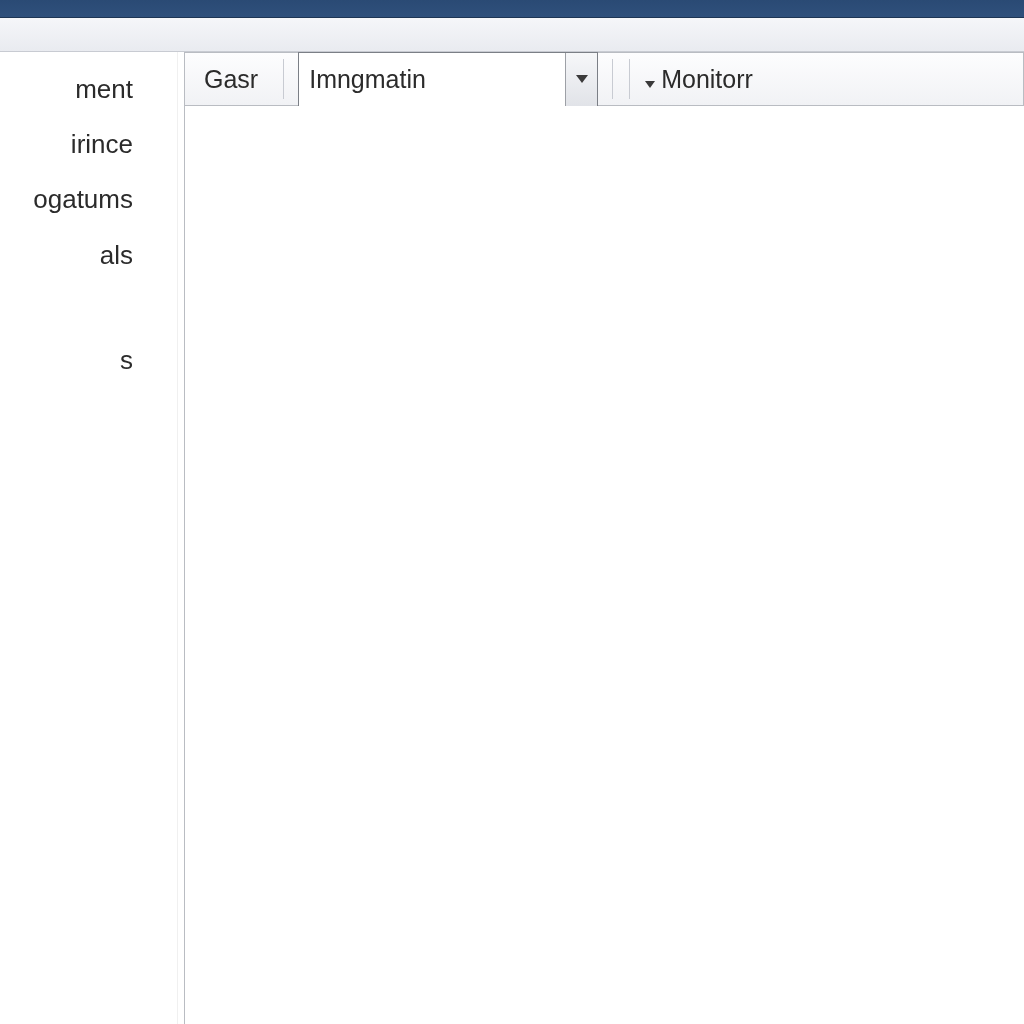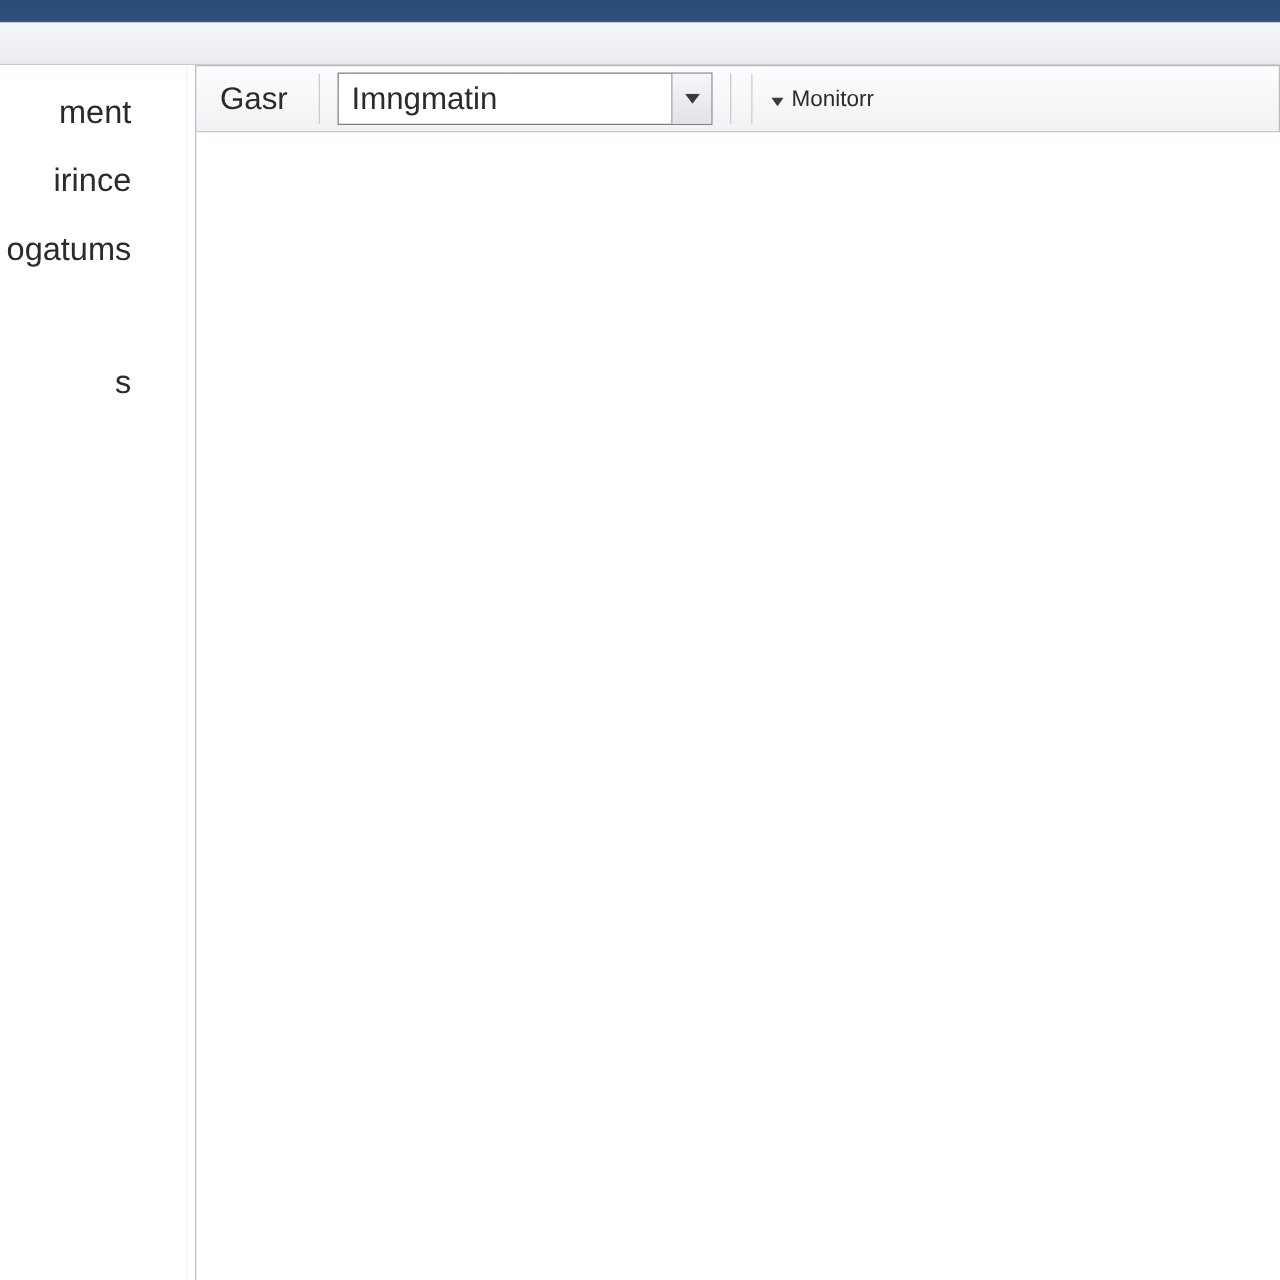--- a/index.html
+++ b/index.html
@@ -38,20 +38,21 @@
     bottom: 0;
     display: flex;
   }
 
   .sidebar {
     width: 150px;
     flex: 0 0 150px;
     background: #ffffff;
     padding-top: 10px;
     border-right: 1px solid #f0f0f0;
+    margin-left: 28px;
   }
   .sidebar-item {
     font-size: 26px;
     color: #2b2b2b;
     padding: 12px 0 12px 0;
     line-height: 1.2;
     text-align: right;
     padding-right: 44px;
     white-space: nowrap;
     cursor: pointer;
@@ -96,21 +97,21 @@
 
   .tb-sep {
     width: 1px;
     height: 40px;
     background: #c8cbd2;
     margin: 0 6px;
   }
 
   .combo {
     position: relative;
-    height: 42px;
+    height: 55px;
     width: 300px;
     border: 1px solid #7b7f86;
     background: #ffffff;
     display: flex;
     align-items: center;
     margin: 0 4px;
   }
   .combo-text {
     flex: 1 1 auto;
     padding: 0 10px;
@@ -129,21 +130,21 @@
     justify-content: center;
     cursor: pointer;
   }
   .combo-btn svg { display: block; }
 
   .tb-dd {
     display: flex;
     align-items: center;
     height: 44px;
     padding: 0 10px 0 4px;
-    font-size: 18px;
+    font-size: 25px;
     color: #2b2b2b;
     cursor: pointer;
     border: 1px solid transparent;
     border-radius: 3px;
     justify-content: center;
   }
   .tb-dd .arrow {
     margin-right: 6px;
   }
 
@@ -163,20 +164,21 @@
 
 <div class="titlebar"></div>
 <div class="ribbon"></div>
 
 <div class="body-area">
 
   <div class="sidebar">
     <div class="sidebar-item">ment</div>
     <div class="sidebar-item">irince</div>
     <div class="sidebar-item">ogatums</div>
+    <div class="sidebar-item">als</div>
     <div class="sidebar-gap"></div>
     <div class="sidebar-item">s</div>
   </div>
 
   <div class="main">
 
     <div class="content-toolbar">
 
       <div class="tb-btn">
         <span>Gasr</span>

